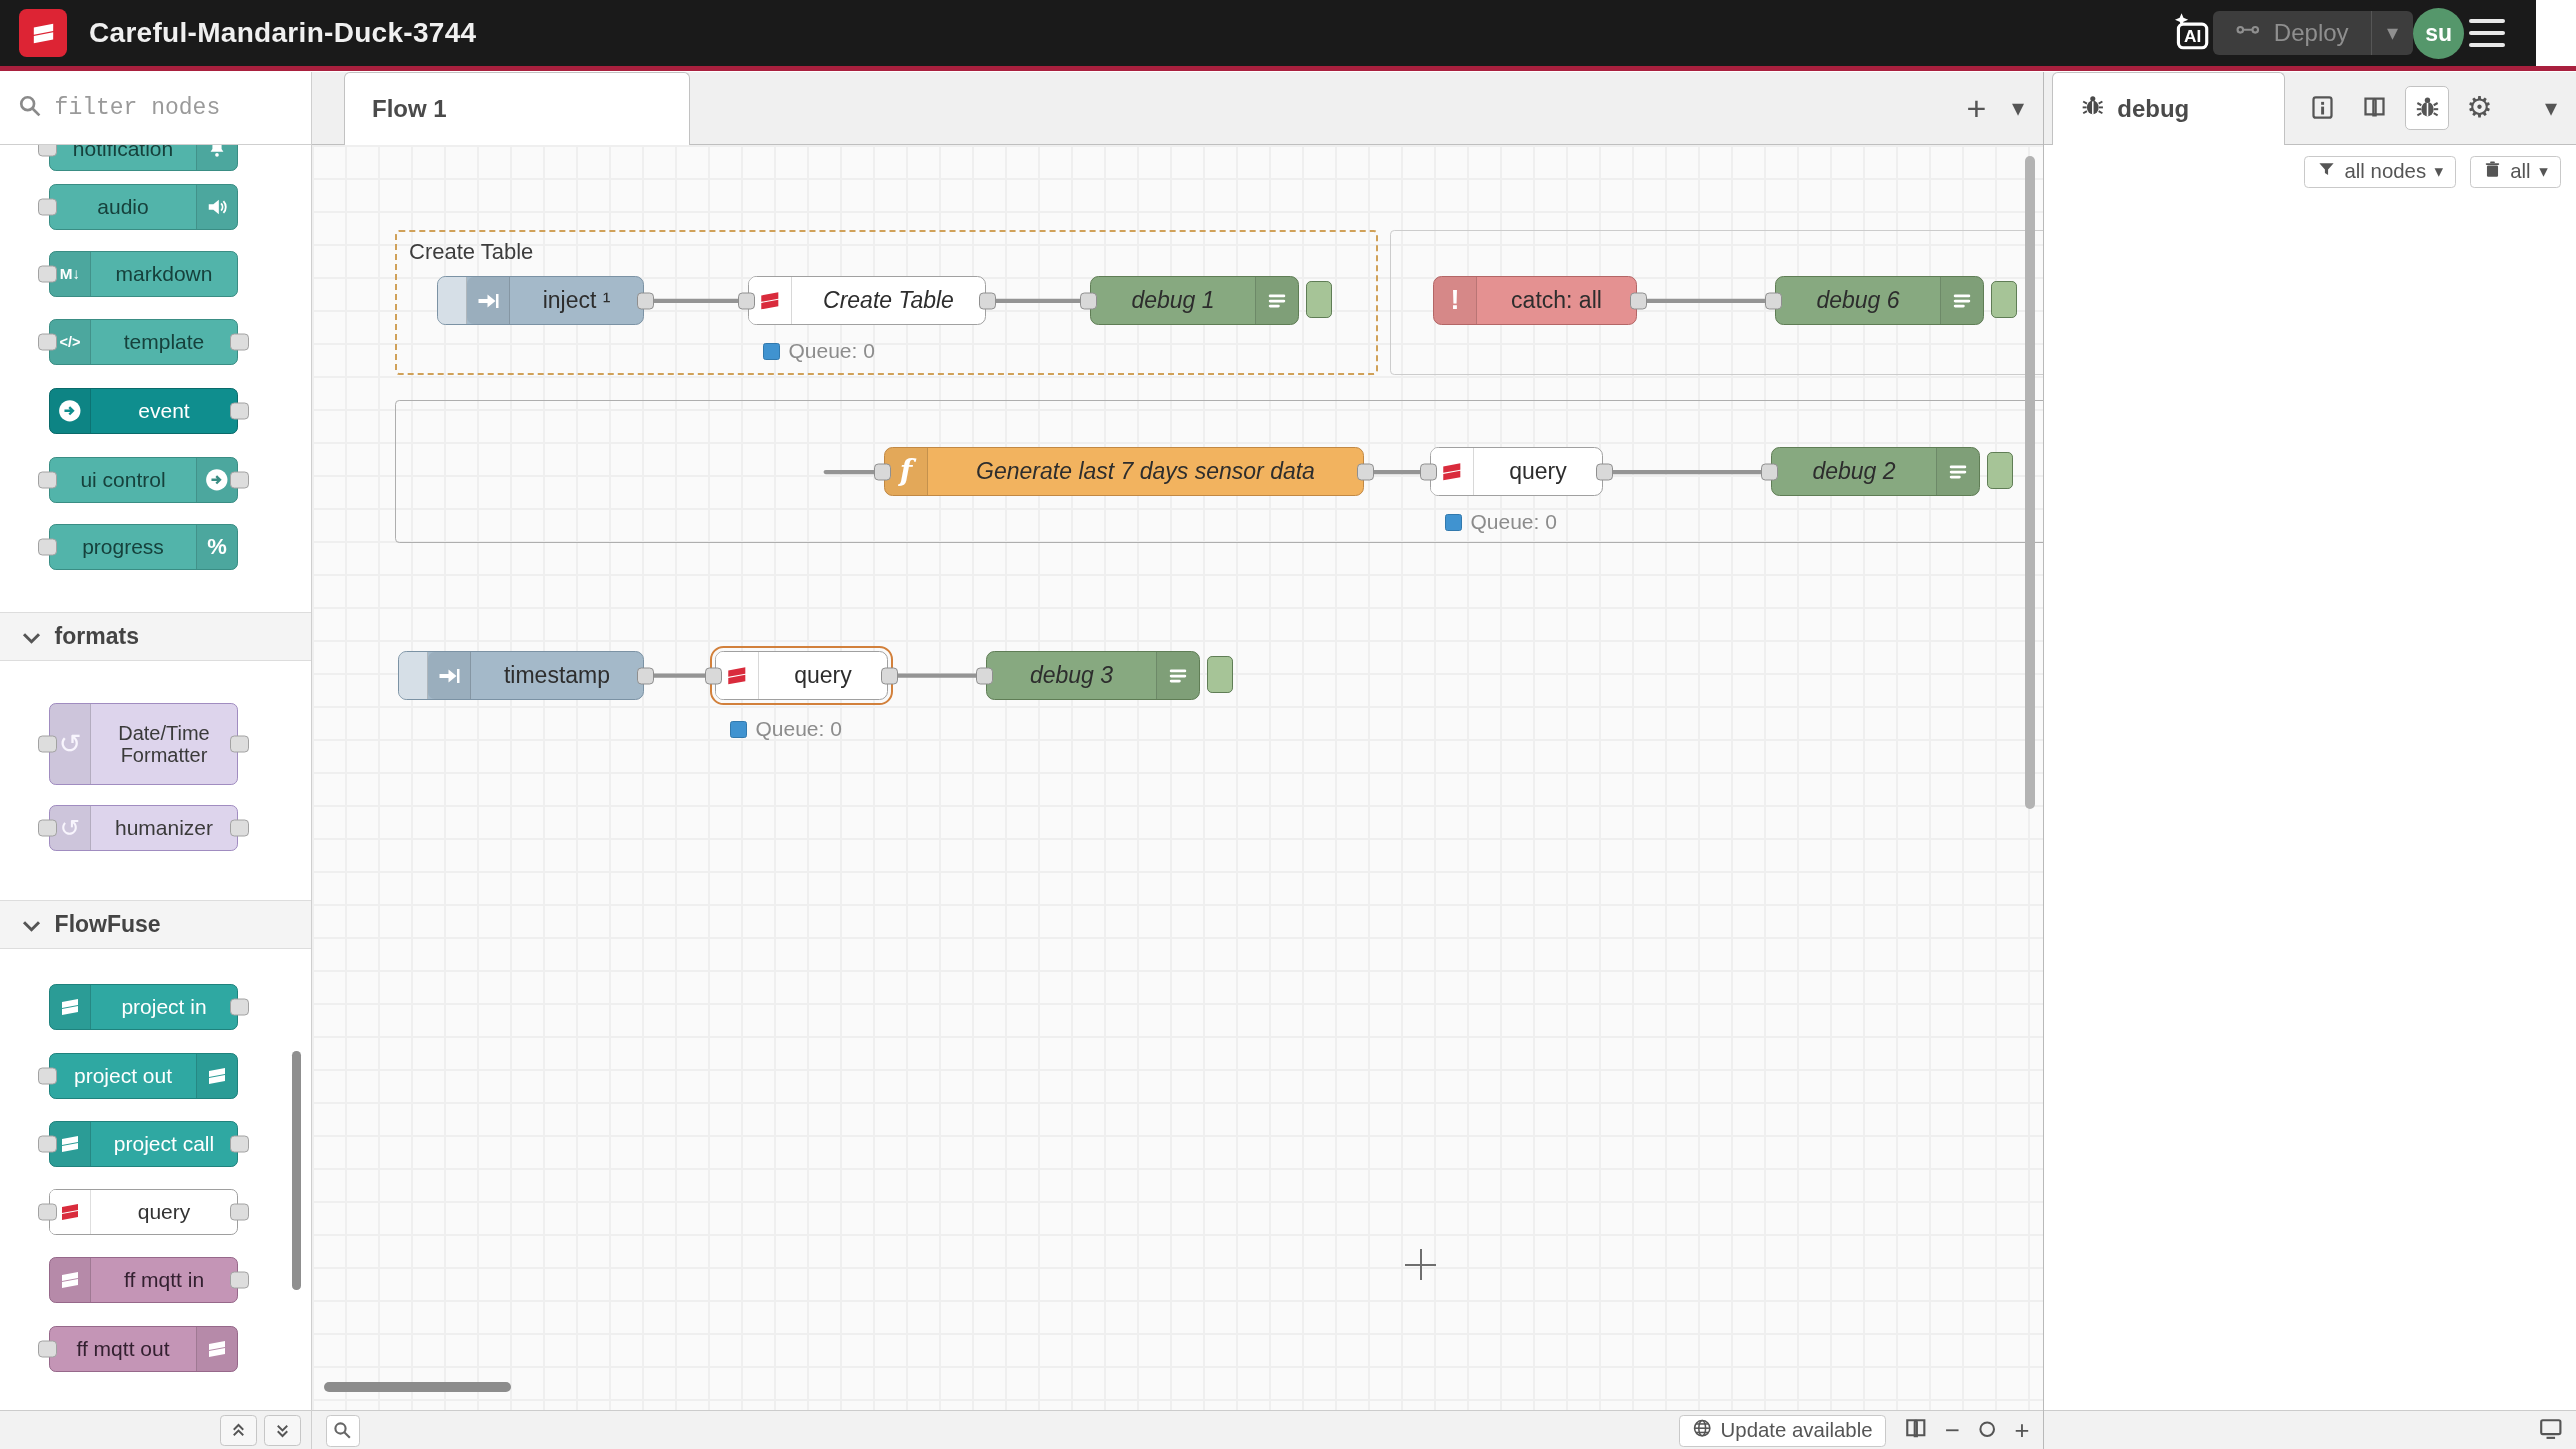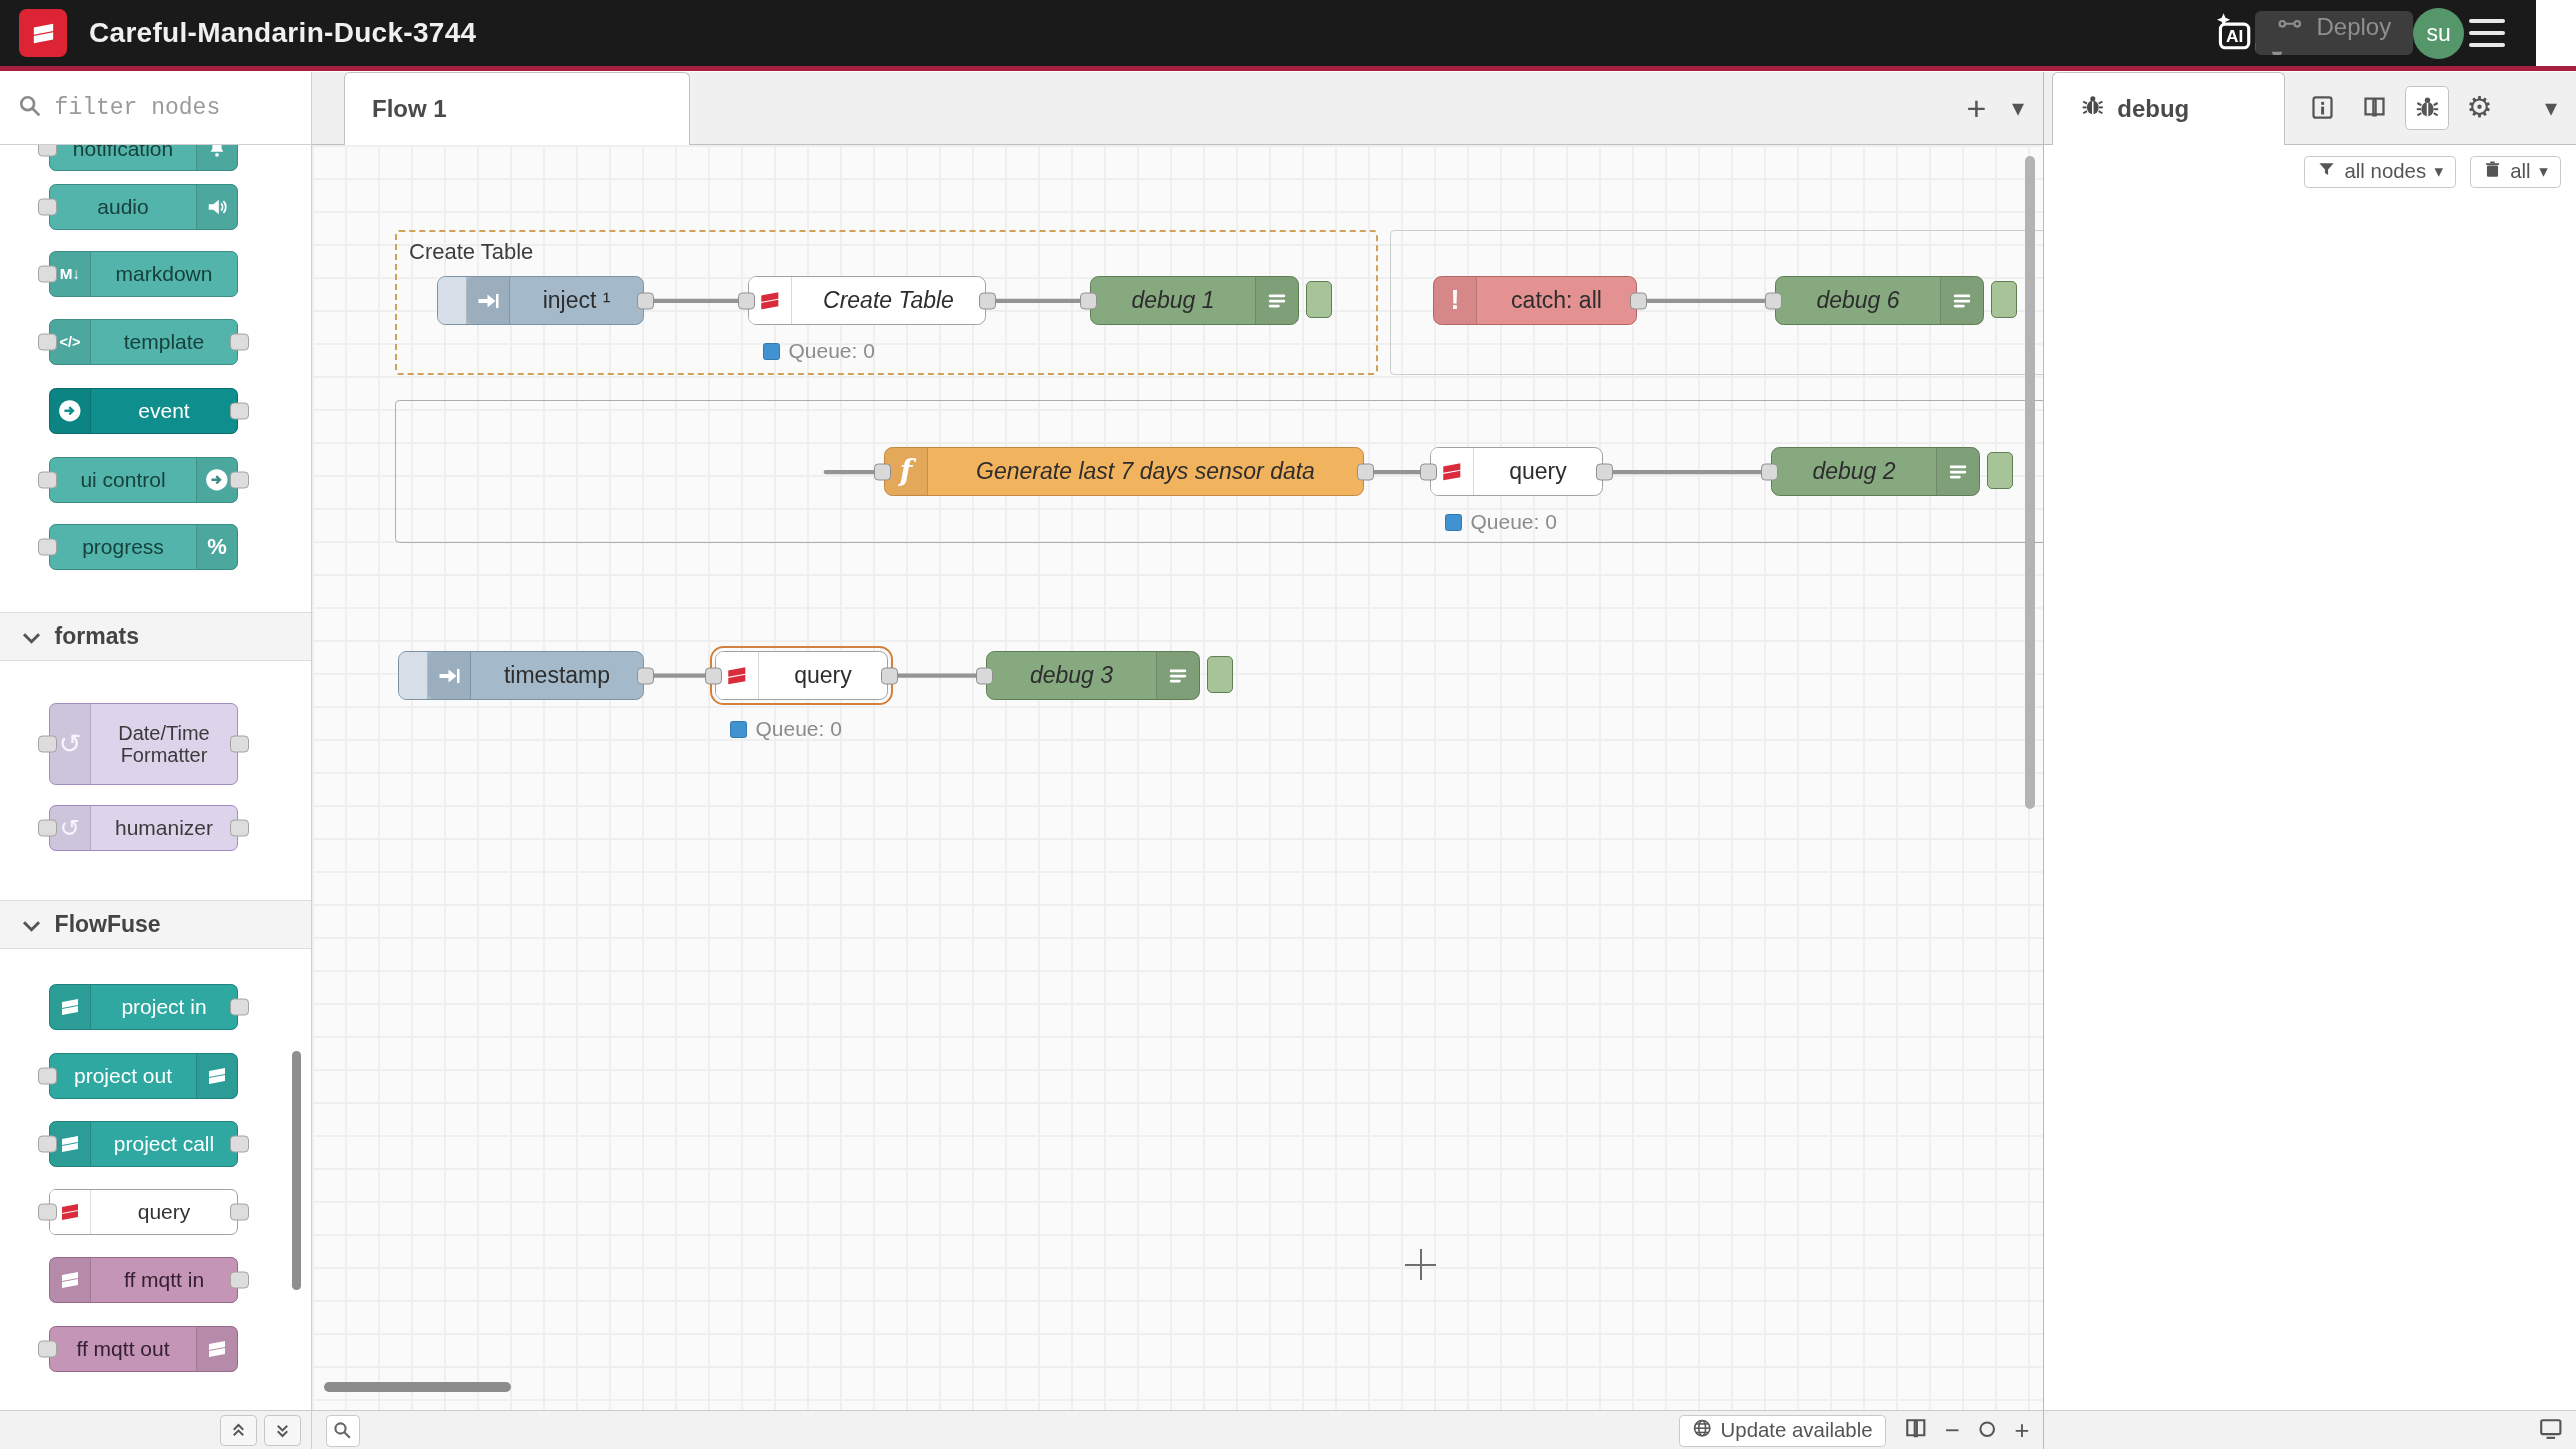--- a/index.html
+++ b/index.html
@@ -5,24 +5,24 @@
   * { margin:0; padding:0; box-sizing:border-box; }
   html,body { width:2576px; height:1450px; overflow:hidden; }
   body { font-family:"Liberation Sans","DejaVu Sans",sans-serif; background:#fff; position:relative; }
 
   
   .header { position:absolute; left:0; top:0; width:2536px; height:66px; background:#1a1a1a; display:flex; align-items:center; z-index:50; }
   .header-underline { position:absolute; left:0; top:66px; width:2576px; height:5.1px; background:#a9203e; z-index:50; }
   .logo { width:48px; height:48px; margin-left:19px; border-radius:7.7px; background:#dd2434; display:flex; align-items:center; justify-content:center; flex:0 0 auto; }
   .app-title { color:#f0f0f0; font-size:28px; font-weight:600; margin-left:22px; letter-spacing:0.3px; white-space:nowrap; }
   .header-right { margin-left:auto; display:flex; align-items:center; margin-right:25.6px; }
-  .deploy-btn { display:flex; align-items:stretch; background:#3d3d3d; border-radius:6px; height:44px; color:#8f8f8f; font-size:24px; overflow:hidden;flex-direction:column; }
+  .deploy-btn { display:flex; align-items:stretch; background:#3d3d3d; border-radius:6px; height:44px; color:#8f8f8f; font-size:24px; overflow:hidden; }
   .deploy-main { display:flex; align-items:center; gap:13.6px; padding:0 22px; }
   .deploy-caret { border-left:1.7px solid #565656; padding:0 15.3px; display:flex; align-items:center; color:#8f8f8f; font-size:22px; }
-  .avatar { width:51px; height:51px; border-radius:50%; background:#55976b; color:#fff; font-size:23px; font-weight:400; display:flex; align-items:center; justify-content:center; }
+  .avatar { width:51px; height:51px; border-radius:50%; background:#55976b; color:#fff; font-size:23px; font-weight:700; display:flex; align-items:center; justify-content:center; }
   .hamburger { display:flex; flex-direction:column; gap:7.7px; padding:5.1px; }
   .hamburger span { display:block; width:36px; height:4.3px; background:#e8e8e8; border-radius:2.6px; }
 
   
   .palette { position:absolute; left:0; top:72px; width:312px; height:1378px; background:#fff; border-right:1.7px solid #cfcfcf; z-index:10; }
   .workspace { position:absolute; left:312px; top:72px; width:1731px; height:1378px; }
   .rightpanel { position:absolute; left:2043px; top:72px; width:533px; height:1378px; background:#fff; border-left:1.7px solid #b9b9b9; }
 
   
   .psearch { position:absolute; left:0; top:0; width:100%; height:73px; background:#fff; border-bottom:1.7px solid #cfcfcf; display:flex; align-items:center; gap:12px; padding:0 17px;font-family:Liberation Mono, monospace; }

